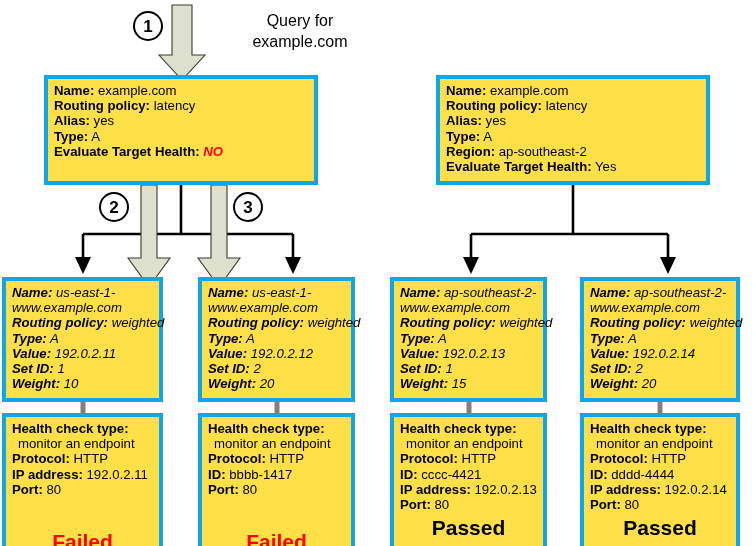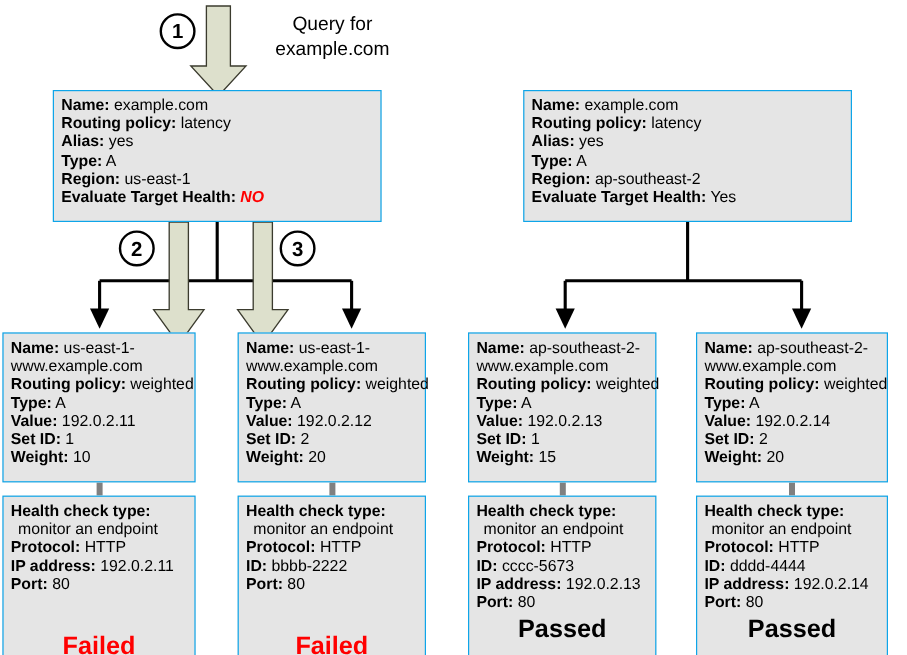--- a/index.html
+++ b/index.html
@@ -7,40 +7,40 @@
     width:756px;height:546px;position:relative;overflow:hidden;
     font-family:"Liberation Sans", sans-serif;
     color:#000000;
     -webkit-font-smoothing:antialiased;
   }
   .stage{position:absolute;left:0;top:0;width:756px;height:546px;}
 
   
   .box{
     position:absolute;
-    border:1px solid #0ea5e9;
-    background:#e5e5e5;
+    border:4px solid #0ea5e9;
+    background:#fde047;
     box-sizing:border-box;
     padding:4px 6px 19px 6px;
   }
   .line{
     font-size:13.2px;
     line-height:15.2px;
     white-space:nowrap;
   }
   .line b{font-weight:bold;}
   .line .v{font-weight:normal;}
   .red{color:#ff0000;font-weight:bold;font-style:italic;}
 
   
   #alias-left{left:44px;top:75px;width:274px;height:110px;}
   #alias-right{left:436px;top:75px;width:274px;height:110px;}
 
   
-  .record{top:277px;height:125px;}
+  .record{top:277px;height:125px;font-style:italic;}
   #record-1{left:2px;width:161px;}
   #record-2{left:198px;width:157px;}
   #record-3{left:390px;width:157px;}
   #record-4{left:580px;width:160px;}
 
   
   .health{top:413px;height:152px;}
   #health-1{left:2px;width:161px;}
   #health-2{left:198px;width:157px;}
   #health-3{left:390px;width:157px;}
@@ -69,21 +69,21 @@
     text-align:center;
     line-height:27px;
     box-sizing:border-box;
   }
   #step-1{left:133px;top:11px;}
   #step-2{left:99px;top:192px;}
   #step-3{left:233px;top:192px;}
 
   
   #query-caption{
-    position:absolute;left:192px;top:10px;width:170px;
+    position:absolute;left:215px;top:10px;width:170px;
     text-align:center;font-size:16px;line-height:21px;
   }
 
   
   svg.conn{position:absolute;left:0;top:0;width:756px;height:546px;overflow:visible;}
   .blk{stroke:#000;stroke-width:2.6;fill:none;}
   .blkfill{fill:#000;}
   .gry{stroke:#808080;stroke-width:5;fill:none;}
   .grnfill{fill:#dde0cc;stroke:#3b3b2e;stroke-width:1.1;}
 </style>
@@ -143,24 +143,20 @@
     </div>
     <div class="line">
       <b>Alias:</b>
       <span class="v">yes</span>
     </div>
     <div class="line">
       <b>Type:</b>
       <span class="v">A</span>
     </div>
     <div class="line">
-      <b>Region:</b>
-      <span class="v">us-east-1</span>
-    </div>
-    <div class="line">
       <b>Evaluate Target Health:</b>
       <span class="red">NO</span>
     </div>
   </div>
 
   <div class="box" id="alias-right">
     <div class="line">
       <b>Name:</b>
       <span class="v">example.com</span>
     </div>
@@ -322,41 +318,41 @@
     <div class="line">
       <b>Health check type:</b>
     </div>
     <div class="line indent">monitor an endpoint</div>
     <div class="line">
       <b>Protocol:</b>
       <span class="v">HTTP</span>
     </div>
     <div class="line">
       <b>ID:</b>
-      <span class="v">bbbb-2222</span>
+      <span class="v">bbbb-1417</span>
     </div>
     <div class="line">
       <b>Port:</b>
       <span class="v">80</span>
     </div>
     <div class="status failed">Failed</div>
   </div>
 
   <div class="box health" id="health-3">
     <div class="line">
       <b>Health check type:</b>
     </div>
     <div class="line indent">monitor an endpoint</div>
     <div class="line">
       <b>Protocol:</b>
       <span class="v">HTTP</span>
     </div>
     <div class="line">
       <b>ID:</b>
-      <span class="v">cccc-5673</span>
+      <span class="v">cccc-4421</span>
     </div>
     <div class="line">
       <b>IP address:</b>
       <span class="v">192.0.2.13</span>
     </div>
     <div class="line">
       <b>Port:</b>
       <span class="v">80</span>
     </div>
     <div class="status passed">Passed</div>

